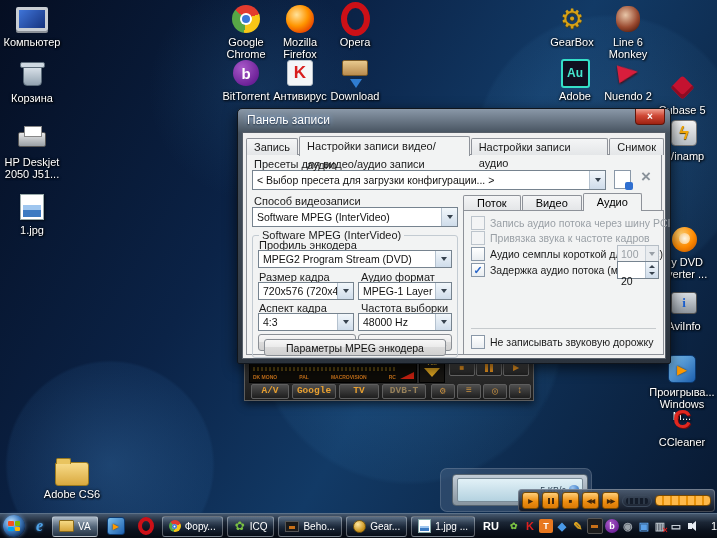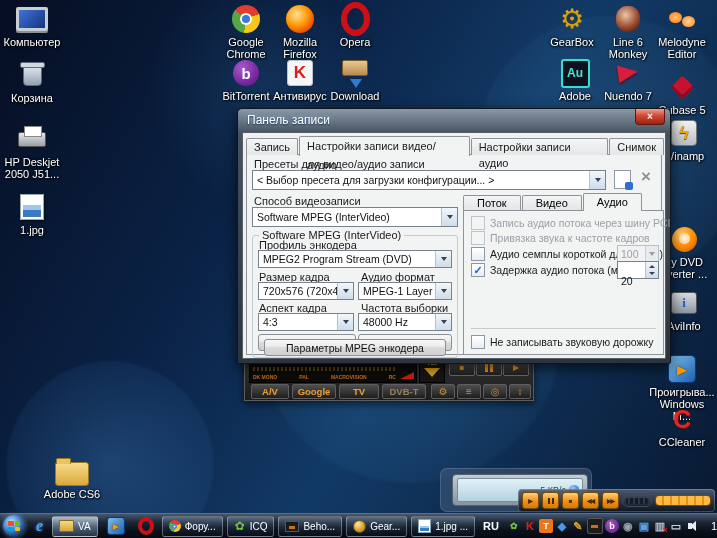--- a/index.html
+++ b/index.html
@@ -102,21 +102,21 @@
   .lcd{position:absolute;left:4px;top:2px;width:166px;height:27px;background:#0d0b07;border:1px solid #000;overflow:hidden;}
   .lcd-time{position:absolute;left:5px;top:-7px;font-family:"DejaVu Sans Mono",monospace;font-size:17px;font-weight:bold;letter-spacing:3px;color:#e89420;}
   .lcd-ticks{position:absolute;left:3px;right:20px;top:12px;height:4px;background:repeating-linear-gradient(90deg,#53400f 0 2px,transparent 2px 4px);}
   .lcd-ind{position:absolute;left:3px;right:20px;bottom:2px;display:flex;justify-content:space-between;font-size:5px;font-weight:bold;color:#c4701a;}
   .lcd-wedge{position:absolute;right:2px;bottom:3px;width:14px;height:7px;background:#c22010;clip-path:polygon(0 100%,100% 0,100% 100%);}
   .volbox{position:absolute;left:174px;top:2px;width:24px;height:27px;background:#171512;border:1px solid #000;display:flex;flex-direction:column;align-items:center;justify-content:center;gap:2px;}
   .volbox .vt{font-size:5px;font-weight:bold;color:#e8b430;}
   .volbox .vtr{width:0;height:0;border-left:8px solid transparent;border-right:8px solid transparent;border-top:9px solid #d8a020;}
   .pbtn{position:absolute;top:7px;width:24px;height:15px;background:linear-gradient(#565656,#202020);border:1px solid #6a6a6a;border-radius:2px;display:flex;align-items:center;justify-content:center;gap:2px;color:#e89420;font-size:8px;cursor:pointer;}
   .pbars i{display:block;width:3px;height:8px;background:#e89420;float:left;margin:0 1px;}
-  .tbt{position:absolute;top:32px;height:13px;background:linear-gradient(#4e4e4e,#1e1e1e);border:1px solid #5e5e5e;border-radius:2px;color:#e8a030;font-size:9.5px;font-weight:bold;display:flex;align-items:center;justify-content:center;cursor:pointer;}
+  .tbt{position:absolute;top:32px;height:13px;background:linear-gradient(#4e4e4e,#1e1e1e);border:1px solid #5e5e5e;border-radius:2px;color:#e8a030;font-size:9.5px;font-weight:bold;display:flex;align-items:flex-start;justify-content:center;cursor:pointer;font-family:Liberation Mono, monospace;}
   .tbt.dim{color:#97815a;}
   .tbt.icn{color:#c89040;font-size:10px;font-weight:normal;}
   
   .gadget{position:absolute;left:440px;top:468px;width:152px;height:44px;background:rgba(90,110,140,.38);border-radius:7px;box-shadow:inset 0 0 0 1px rgba(255,255,255,.15);}
   .g-frame{position:absolute;left:12px;top:6px;width:134px;height:30px;background:linear-gradient(#c2ccd6,#87949f);border:1px solid #55636f;border-radius:4px;cursor:pointer;}
   .g-screen{position:absolute;left:4px;top:3px;right:4px;bottom:3px;background:linear-gradient(#e2f1f7,#b4d2e0);border:1px solid #7a8c98;border-radius:2px;display:flex;align-items:center;justify-content:flex-end;gap:3px;padding-right:3px;}
   .g-speed{font-size:9px;color:#2c4254;}
   .g-shield{width:10px;height:10px;border-radius:50% 50% 50% 50%/40% 40% 60% 60%;background:radial-gradient(circle at 35% 30%,#9cc6f0,#2f6fc0 80%);flex:none;}
   .mediabar{position:absolute;left:518px;top:489px;width:197px;height:23px;border-radius:4px;
     background:linear-gradient(rgba(80,95,115,.92),rgba(15,20,32,.95));box-shadow:inset 0 0 0 1px rgba(255,255,255,.22);
@@ -229,27 +229,20 @@
       </div>
     <div class="dlabel">GearBox</div>
   </div>
   <div class="dicon" style="left:596px;top:4px">
     <div class="ico">
         <div class="i-monkey"></div>
       </div>
     <div class="dlabel">Line 6
 Monkey</div>
   </div>
-  <div class="dicon" style="left:650px;top:4px">
-    <div class="ico">
-        <div class="i-melo"></div>
-      </div>
-    <div class="dlabel">Melodyne
-Editor</div>
-  </div>
 
   <div class="dicon" style="left:214px;top:58px">
     <div class="ico">
         <div class="i-bt">b</div>
       </div>
     <div class="dlabel">BitTorrent</div>
   </div>
   <div class="dicon" style="left:268px;top:58px">
     <div class="ico">
         <div class="i-kav">K</div>
@@ -265,21 +258,21 @@
   <div class="dicon" style="left:543px;top:58px">
     <div class="ico">
         <div class="i-au">Au</div>
       </div>
     <div class="dlabel">Adobe</div>
   </div>
   <div class="dicon" style="left:596px;top:58px">
     <div class="ico">
         <div class="i-nuendo"></div>
       </div>
-    <div class="dlabel">Nuendo 7</div>
+    <div class="dlabel">Nuendo 2</div>
   </div>
   <div class="dicon" style="left:650px;top:72px">
     <div class="ico">
         <div class="i-cubase"></div>
       </div>
     <div class="dlabel">Cubase 5</div>
   </div>
 
   <div class="dicon" style="left:652px;top:118px">
     <div class="ico">

